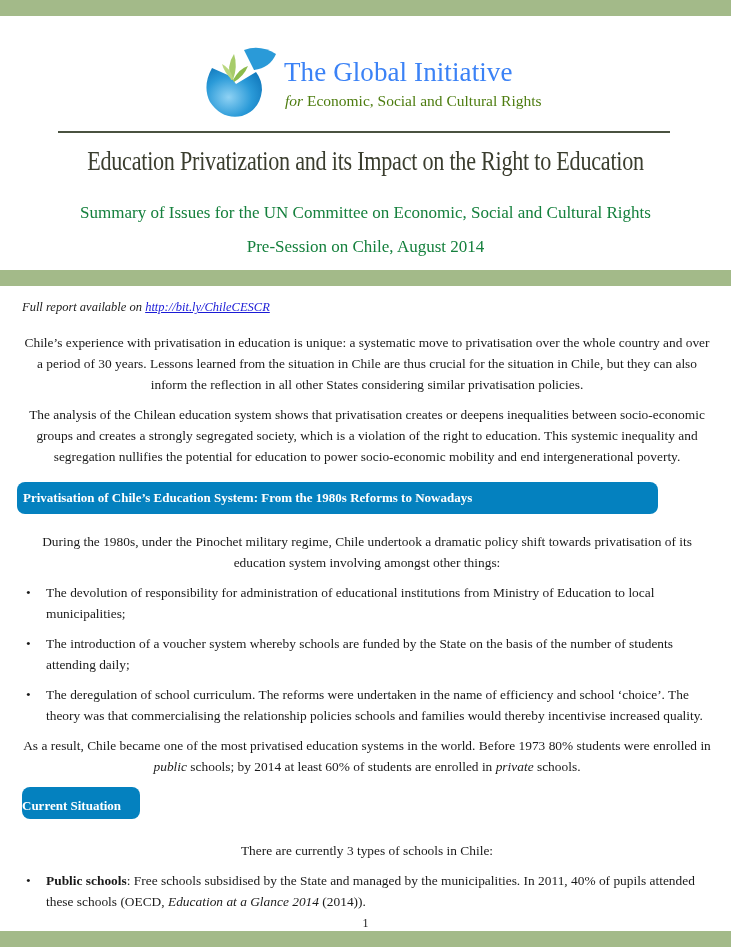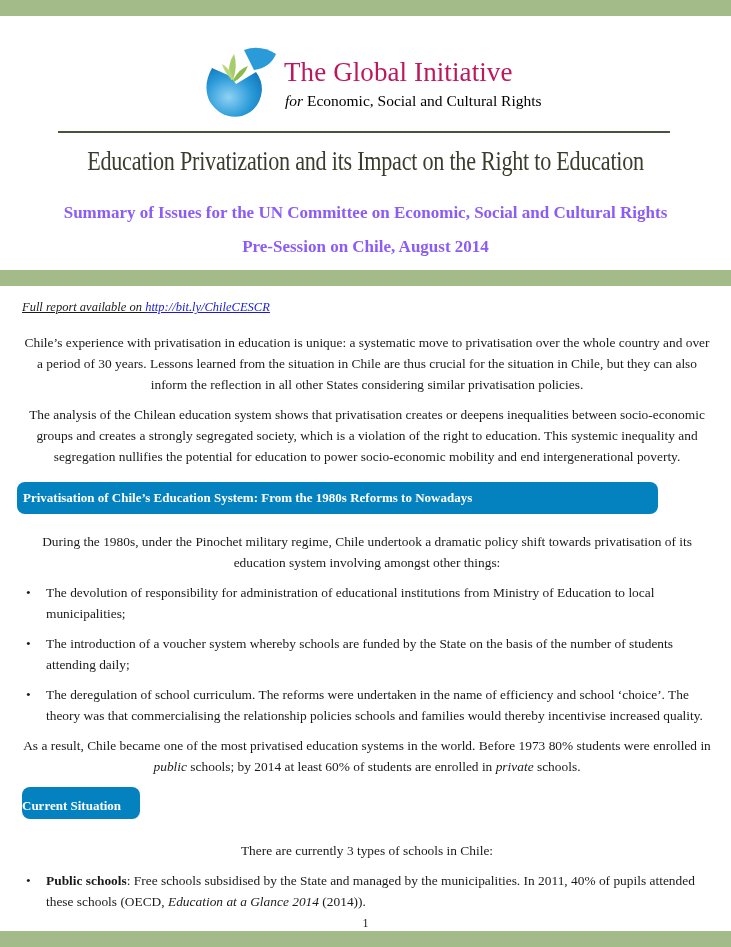--- a/index.html
+++ b/index.html
@@ -10,51 +10,51 @@
     color: #1a1a1a;
   }
   .bar { position: absolute; left: 0; width: 731px; background: #a3ba89; }
   .bar.top { top: 0; height: 16px; }
   .bar.mid { top: 270px; height: 16px; }
   .bar.bottom { top: 931px; height: 16px; }
 
   .logo { position: absolute; left: 200px; top: 42px; width: 80px; height: 80px; }
   .org-name {
     position: absolute; left: 284px; top: 57px;
-    font-size: 27px; color: #be185d; letter-spacing: 0.1px;
+    font-size: 27px; color: #3b82f6; letter-spacing: 0.1px;
     font-family: "Liberation Serif", serif;
   }
   .org-sub {
     position: absolute; left: 285px; top: 92px;
-    font-size: 15.5px; color: #000000;
+    font-size: 15.5px; color: #4d7c0f;
     font-family: "Liberation Serif", serif;
   }
   .org-sub i { font-style: italic; }
 
   .rule { position: absolute; left: 58px; top: 131px; width: 612px; height: 2px; background: #4a5240; }
 
   .doc-title {
     position: absolute; left: 0; top: 146px; width: 731px; text-align: center;
     font-size: 27px; color: #3a3d2e;
     font-family: "Liberation Serif", serif;
     transform: scaleX(0.82); transform-origin: center;
     letter-spacing: -0.3px;
   }
   .subtitle {
     position: absolute; left: 0; width: 731px; text-align: center;
-    font-size: 17px; font-weight: bold; color: #8b5cf6;
+    font-size: 17px; font-weight: normal; color: #15803d;
   }
   .subtitle.s1 { top: 203px; }
   .subtitle.s2 { top: 237px; }
 
   .content {
     position: absolute; left: 22px; top: 297px; width: 690px;
     font-size: 13.4px; line-height: 21px;
   }
-  .fullreport { font-style: italic; font-size: 12.5px; margin: 0 0 14px 0; text-decoration: underline; }
+  .fullreport { font-style: italic; font-size: 12.5px; margin: 0 0 14px 0; }
   .fullreport a { color: #1a1ad6; text-decoration: underline; }
   p { margin: 0 0 9px 0; text-align: center; }
   .sec-head {
     background: #0481bf; color: #fff; font-weight: bold; font-size: 13px;
     border-radius: 8px; padding: 6px 0 6px 0;
   }
   .sec-head.h1 { margin: 15px 0 17px -5px; width: 635px; height: 20px; padding-left: 6px; line-height: 20px; }
   .sec-head.h2 { margin: 10px 0 21px 0; width: 118px; height: 20px; padding-left: 0; line-height: 26px; }
   ul { margin: 0 0 6px 0; padding: 0; list-style: none; }
   li { position: relative; padding-left: 24px; margin-bottom: 9px; }

